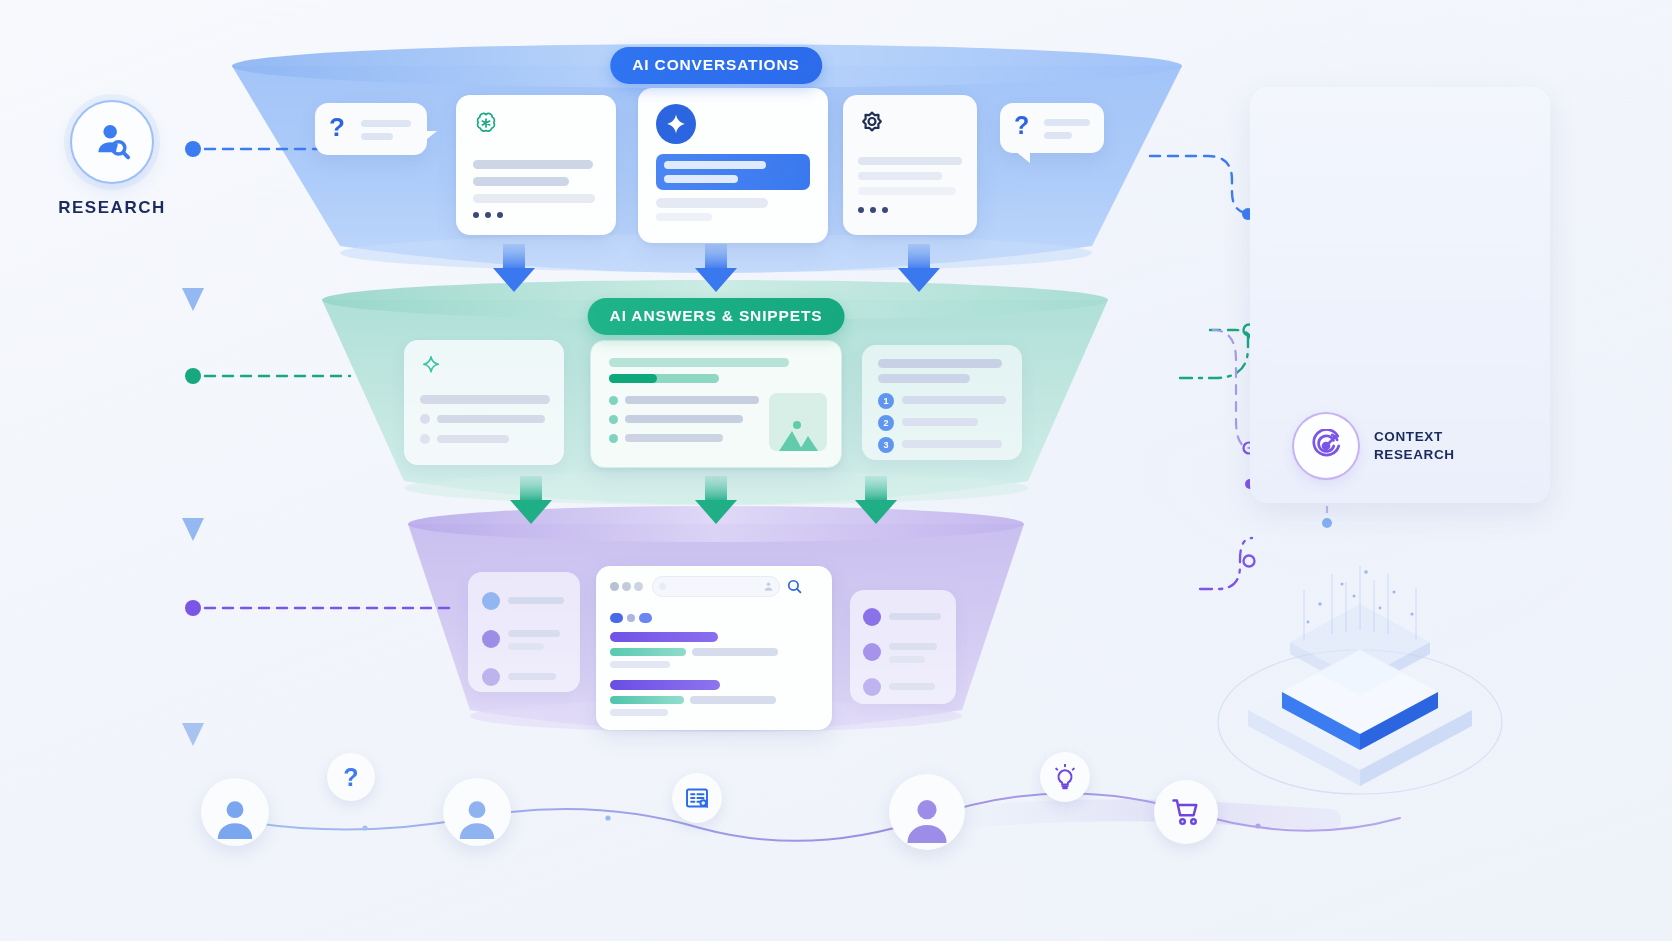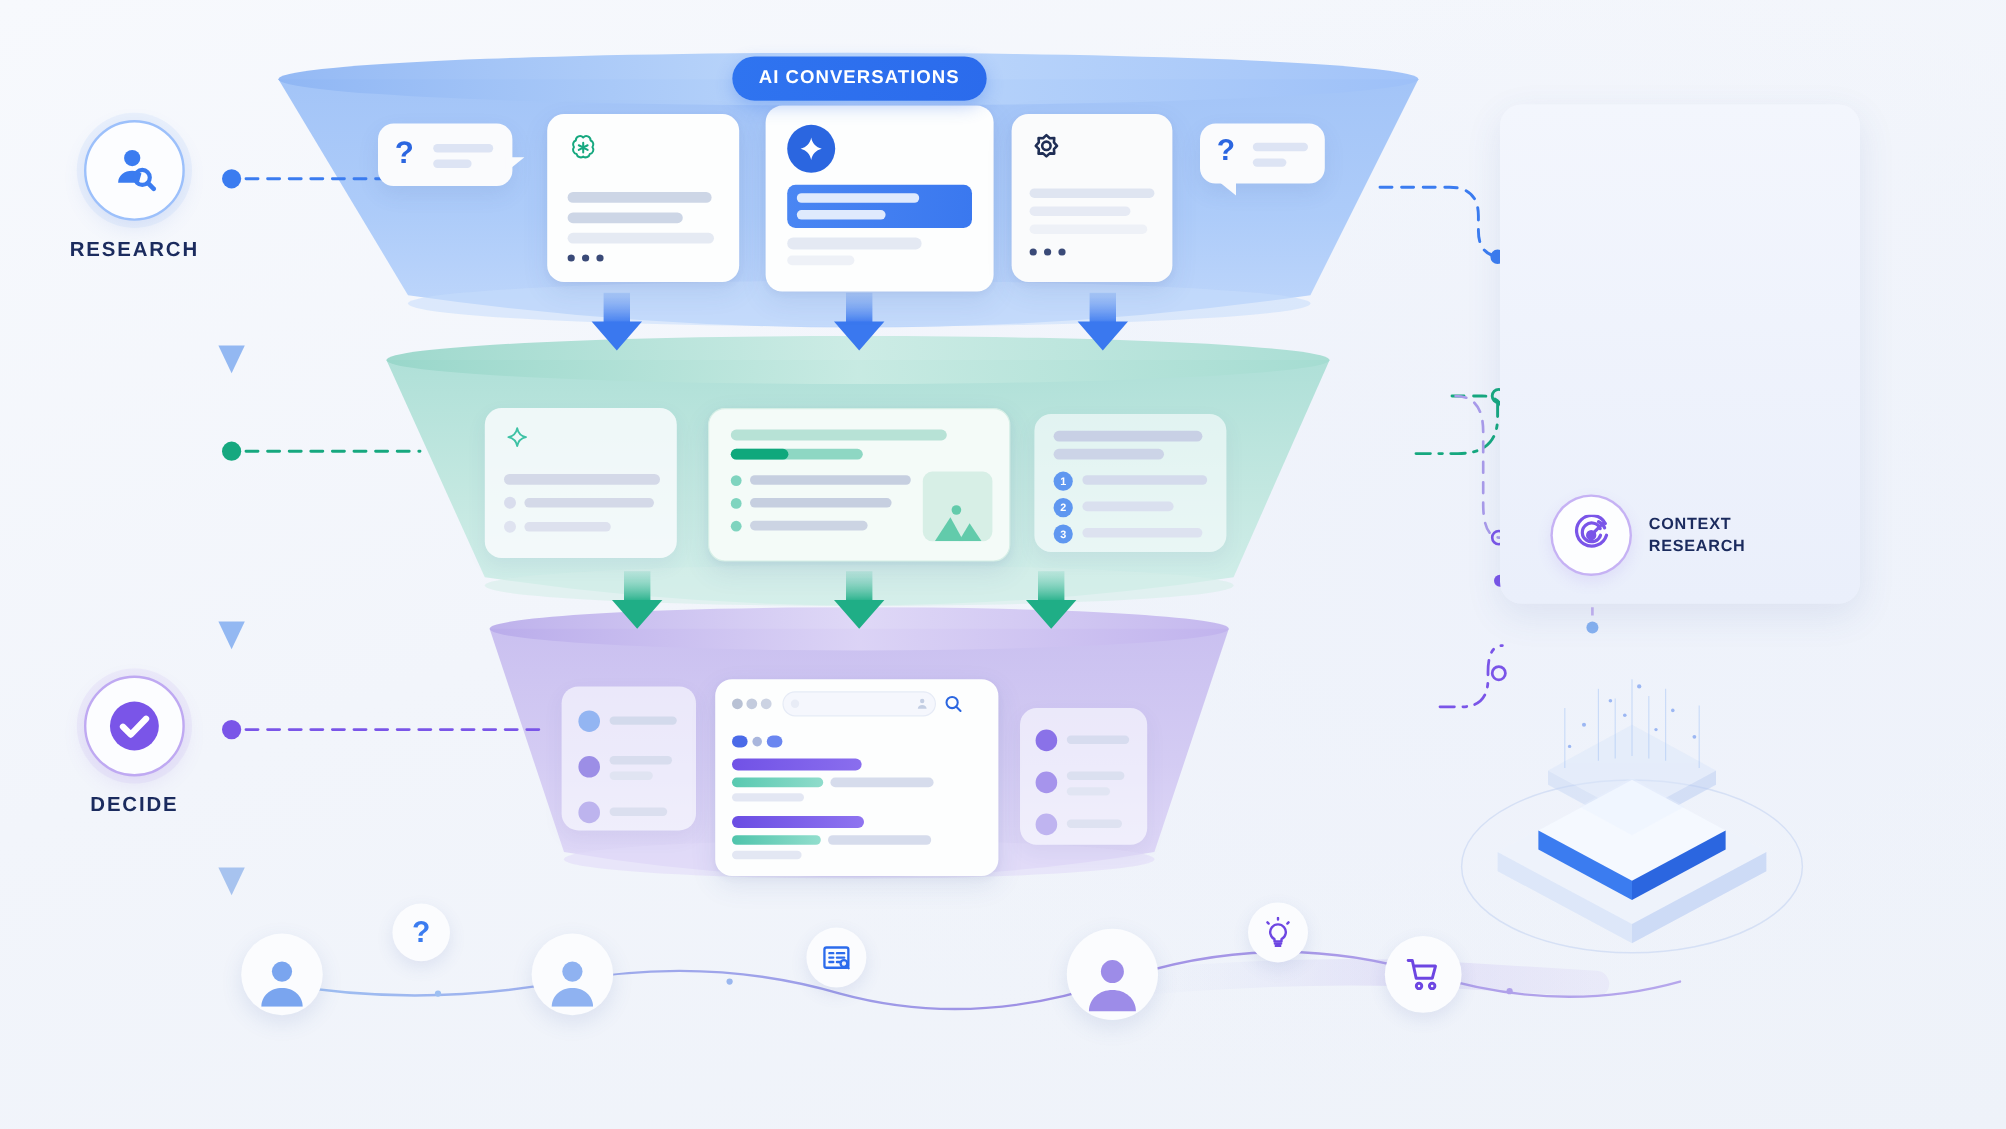--- a/index.html
+++ b/index.html
@@ -341,31 +341,23 @@
         <circle cx="11" cy="6.4" r="3.7" fill="#3b7cf0"></circle>
         <path d="M4.6 17.6c0-3.3 2.9-5.4 6.4-5.4 1.6 0 3.1.45 4.2 1.2l-1.2 4.2H4.6z" fill="#3b7cf0"></path>
         <circle cx="15.6" cy="15.2" r="3.4" fill="none" stroke="#3b7cf0" stroke-width="1.9"></circle>
         <path d="M18.2 17.8l2.6 2.6" stroke="#3b7cf0" stroke-width="2.1" stroke-linecap="round"></path>
       </svg>
     </div>
     <div class="stage-label">RESEARCH</div>
   </div>
 
 
-  <div class="stage-node" style="left:32px; top:563px;">
-    <div class="stage-circle purple">
-      <svg width="52" height="52" viewBox="0 0 24 24">
-        <circle cx="12" cy="12" r="9.4" fill="#7a55e8"></circle>
-        <path d="M7.6 12.3l3 3 5.9-6.1" fill="none" stroke="#ffffff" stroke-width="2.4" stroke-linecap="round" stroke-linejoin="round"></path>
-      </svg>
-    </div>
-    <div class="stage-label">DECIDE</div>
-  </div>
 
   <div class="tier-pill pill-blue" style="left:716px; top:47px;">AI CONVERSATIONS</div>
+  <div class="tier-pill pill-green" style="left:716px; top:298px;">AI ANSWERS &amp; SNIPPETS</div>
 
   <div class="bubble" style="left:315px; top:103px; width:112px; height:52px;">
     <span style="position:absolute;left:14px;top:9px;font-size:26px;font-weight:700;color:#2b66e0;
                  font-family:'Liberation Sans',sans-serif;">?</span>
     <div class="bar" style="left:46px; top:17px; width:50px; height:7px; background:#dde4f4;"></div>
     <div class="bar" style="left:46px; top:30px; width:32px; height:7px; background:#dde4f4;"></div>
     <span class="tail" style="left:106px; top:28px;"></span>
   </div>
 
   <div class="card" style="left:456px; top:95px; width:160px; height:140px;">

